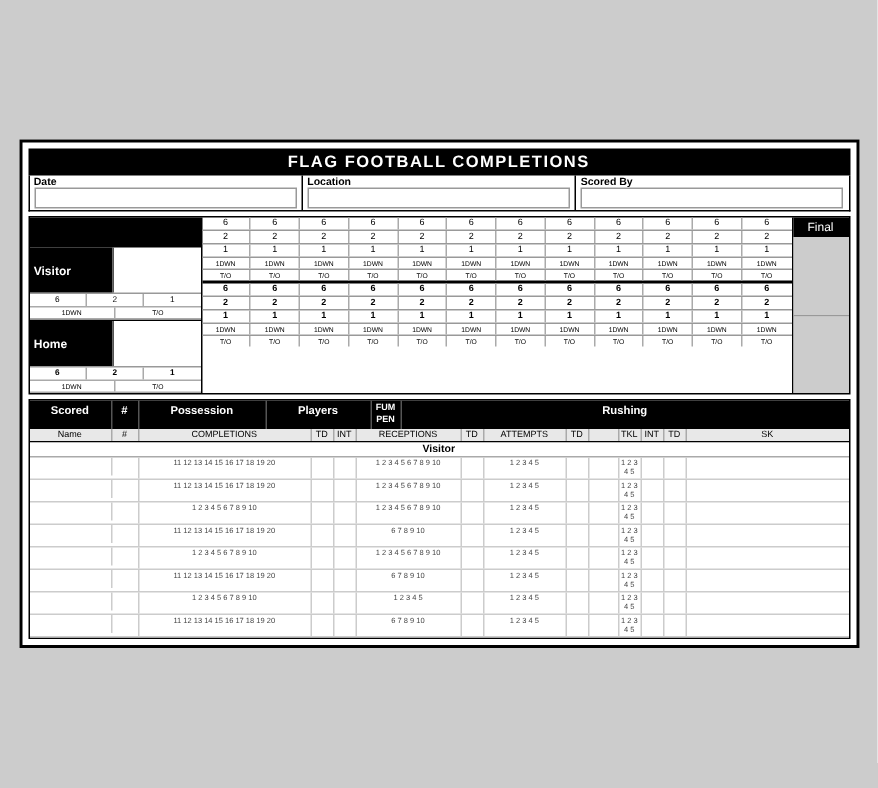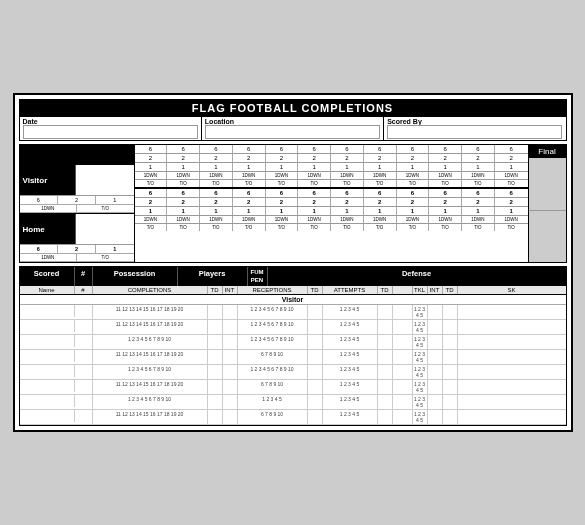--- a/index.html
+++ b/index.html
@@ -265,21 +265,21 @@
   </div>
 
   <div style="margin-top:3px; border:1px solid #000;">
 
     <div style="display:flex; background:#000;">
       <div style="color:#fff;font-weight:bold;font-size:7.5px;text-align:center;border-right:1px solid #555;padding:2px 1px;width:55px;flex-shrink:0;">Scored</div>
       <div style="color:#fff;font-weight:bold;font-size:7.5px;text-align:center;border-right:1px solid #555;padding:2px 1px;width:18px;flex-shrink:0;">#</div>
       <div style="color:#fff;font-weight:bold;font-size:7.5px;text-align:center;border-right:1px solid #555;padding:2px 1px;width:85px;flex-shrink:0;">Possession</div>
       <div style="color:#fff;font-weight:bold;font-size:7.5px;text-align:center;border-right:1px solid #555;padding:2px 1px;width:70px;flex-shrink:0;">Players</div>
       <div style="color:#fff;font-weight:bold;font-size:6px;text-align:center;border-right:1px solid #555;padding:2px 1px;width:20px;flex-shrink:0;line-height:1.2;">FUM PEN</div>
-      <div style="color:#fff;font-weight:bold;font-size:7.5px;text-align:center;padding:2px 1px;flex:1;">Defense</div>
+      <div style="color:#fff;font-weight:bold;font-size:7.5px;text-align:center;padding:2px 1px;flex:1;">Rushing</div>
     </div>
 
     <div style="display:flex; border-bottom:1px solid #000; background:#e8e8e8;">
       <div style="font-size:6px;text-align:center;border-right:1px solid #aaa;padding:1px;width:55px;flex-shrink:0;">Name</div>
       <div style="font-size:6px;text-align:center;border-right:1px solid #aaa;padding:1px;width:18px;flex-shrink:0;">#</div>
       <div style="font-size:6px;text-align:center;border-right:1px solid #aaa;padding:1px;width:115px;flex-shrink:0;">COMPLETIONS</div>
       <div style="font-size:6px;text-align:center;border-right:1px solid #aaa;padding:1px;width:15px;flex-shrink:0;">TD</div>
       <div style="font-size:6px;text-align:center;border-right:1px solid #aaa;padding:1px;width:15px;flex-shrink:0;">INT</div>
       <div style="font-size:6px;text-align:center;border-right:1px solid #aaa;padding:1px;width:70px;flex-shrink:0;">RECEPTIONS</div>
       <div style="font-size:6px;text-align:center;border-right:1px solid #aaa;padding:1px;width:15px;flex-shrink:0;">TD</div>

